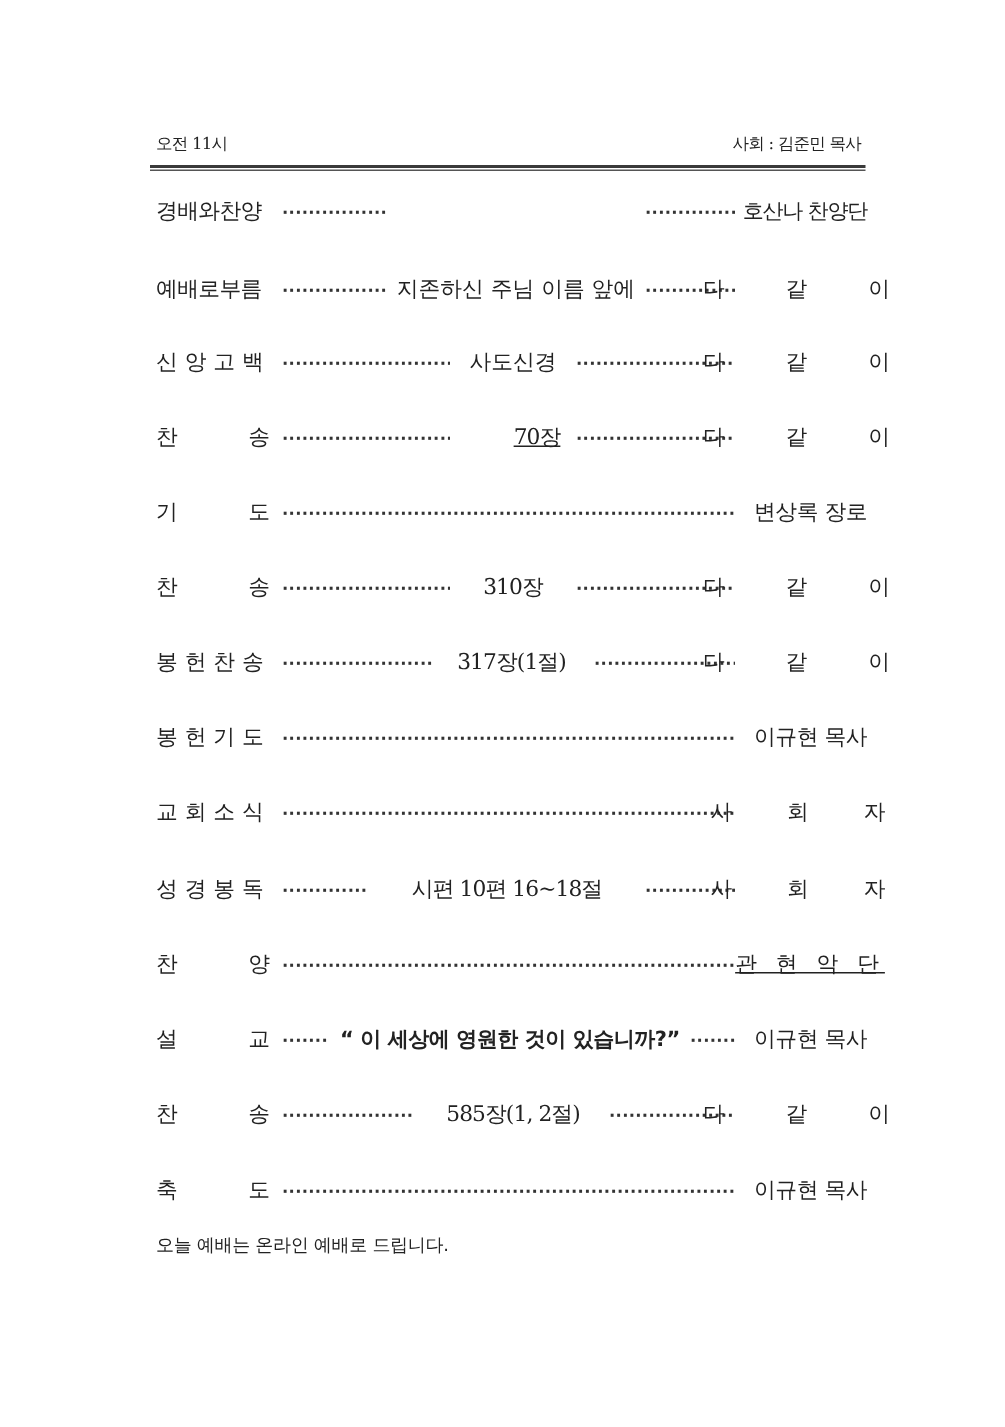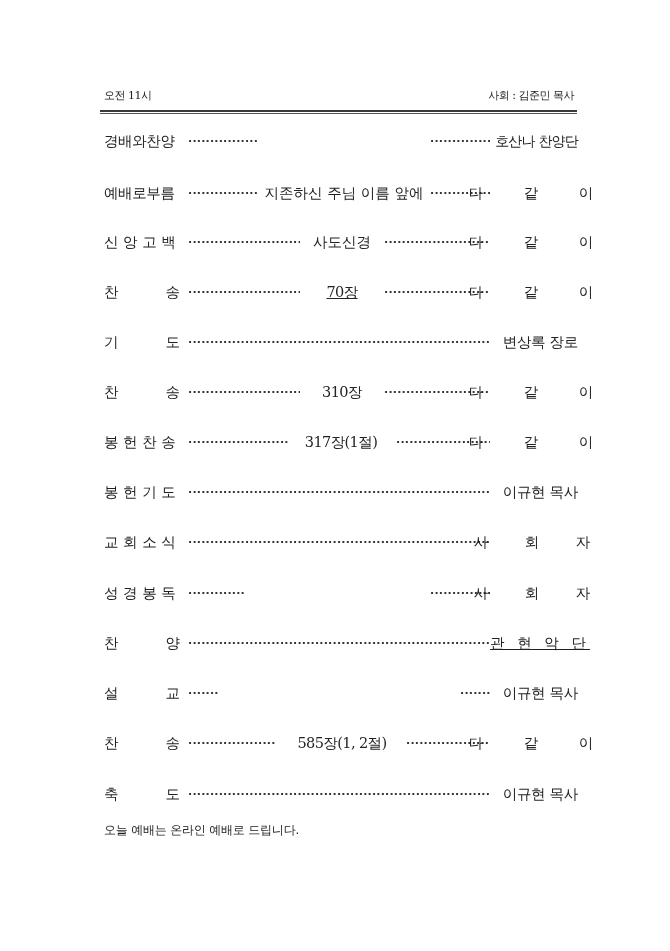--- a/index.html
+++ b/index.html
@@ -148,21 +148,21 @@
         <span style="letter-spacing:18px;">다 같 이</span>
       </span>
   </div>
 
   <div class="row" style="top:277px;">
     <span class="label">
         <span>찬</span>
         <span>송</span>
       </span>
     <span class="leader" style="left:84px; width:112px;"></span>
-    <span class="center serif" style="left:200px; width:76px;text-decoration:underline;">70장</span>
+    <span class="center serif" style="left:216px; width:76px;text-decoration:underline;">70장</span>
     <span class="leader" style="left:280px; width:106px;"></span>
     <span class="right">
         <span style="letter-spacing:18px;">다 같 이</span>
       </span>
   </div>
 
   <div class="row" style="top:327px;">
     <span class="label">
         <span>기</span>
         <span>도</span>
@@ -204,20 +204,21 @@
     <span class="label">교 회 소 식</span>
     <span class="leader" style="left:84px; width:302px;"></span>
     <span class="right">
         <span style="letter-spacing:16px;">사 회 자</span>
       </span>
   </div>
 
   <div class="row" style="top:578px;">
     <span class="label">성 경 봉 독</span>
     <span class="leader" style="left:84px; width:56px;"></span>
+    <span class="center serif" style="left:162px; width:144px;">시편 10편 16~18절</span>
     <span class="leader" style="left:326px; width:60px;"></span>
     <span class="right">
         <span style="letter-spacing:16px;">사 회 자</span>
       </span>
   </div>
 
   <div class="row" style="top:628px;">
     <span class="label">
         <span>찬</span>
         <span>양</span>
@@ -227,20 +228,21 @@
         <span style="letter-spacing:4px;text-decoration:underline;">관 현 악 단</span>
       </span>
   </div>
 
   <div class="row" style="top:678px;">
     <span class="label">
         <span>설</span>
         <span>교</span>
       </span>
     <span class="leader" style="left:84px; width:30px;"></span>
+    <span class="center bold-title" style="left:118px; width:236px;">“ 이 세상에 영원한 것이 있습니까?”</span>
     <span class="leader" style="left:356px; width:30px;"></span>
     <span class="right name">이규현 목사</span>
   </div>
 
   <div class="row" style="top:728px;">
     <span class="label">
         <span>찬</span>
         <span>송</span>
       </span>
     <span class="leader" style="left:84px; width:88px;"></span>

